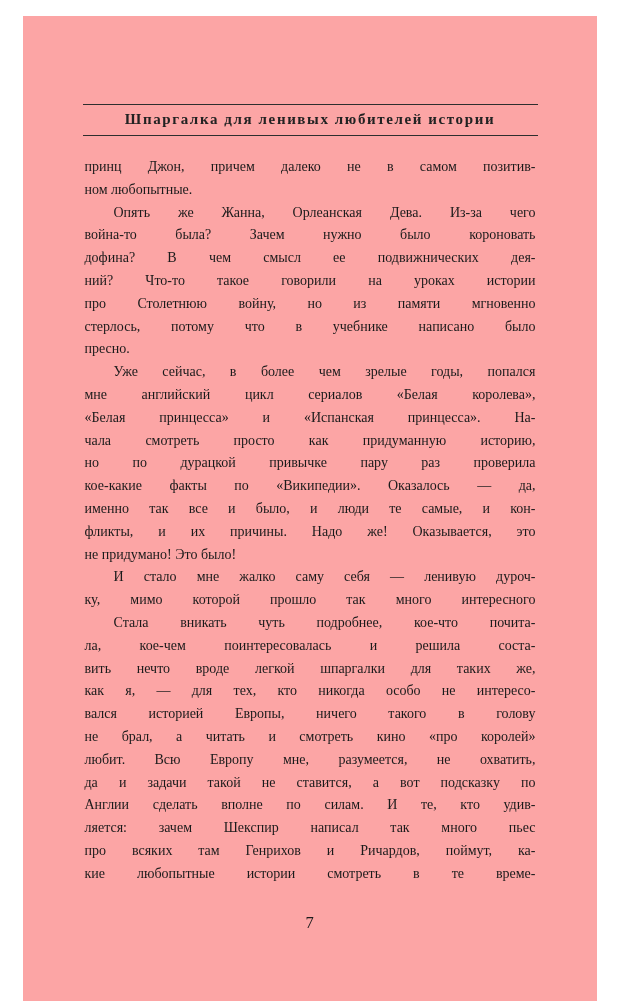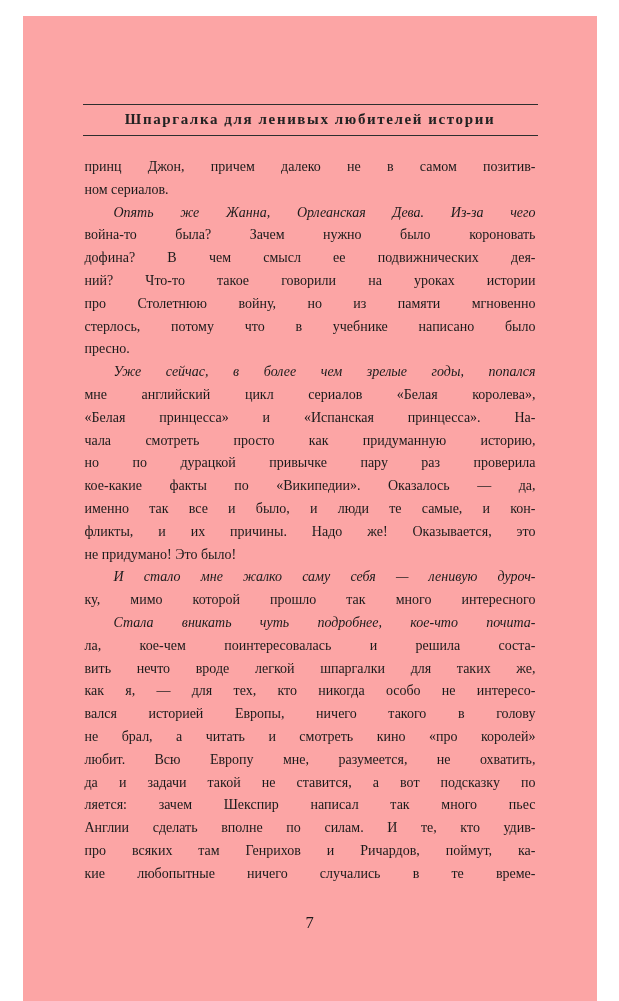--- a/index.html
+++ b/index.html
@@ -43,21 +43,21 @@
   .line {
     font-size: 14px;
     line-height: 22.8px;
     text-align: justify;
     text-align-last: justify;
     text-justify: inter-word;
     white-space: nowrap;
     white-space: normal;
   }
   .line.last { text-align-last: left; }
-  .line.first { text-indent: 29px; font-style: italic; }
+  .line.first { text-indent: 29px; }
   .page-footer {
     position: absolute;
     left: 0;
     right: 0;
     top: 897px;
     text-align: center;
     font-size: 16.5px;
     color: #1b1b1b;
   }
 </style>
@@ -68,21 +68,21 @@
 
   <div class="running-header">
     <div class="rule"></div>
     <div class="header-title">Шпаргалка для ленивых любителей истории</div>
     <div class="rule"></div>
   </div>
 
   <div class="page-body">
       <div class="para">
         <div class="line">принц Джон, причем далеко не в самом позитив-</div>
-        <div class="line last">ном сериалов.</div>
+        <div class="line last">ном любопытные.</div>
       </div>
       <div class="para">
         <div class="line first">Опять же Жанна, Орлеанская Дева. Из-за чего</div>
         <div class="line">война-то была? Зачем нужно было короновать</div>
         <div class="line">дофина? В чем смысл ее подвижнических дея-</div>
         <div class="line">ний? Что-то такое говорили на уроках истории</div>
         <div class="line">про Столетнюю войну, но из памяти мгновенно</div>
         <div class="line">стерлось, потому что в учебнике написано было</div>
         <div class="line last">пресно.</div>
       </div>
@@ -103,24 +103,24 @@
       </div>
       <div class="para">
         <div class="line first">Стала вникать чуть подробнее, кое-что почита-</div>
         <div class="line">ла, кое-чем поинтересовалась и решила соста-</div>
         <div class="line">вить нечто вроде легкой шпаргалки для таких же,</div>
         <div class="line">как я, — для тех, кто никогда особо не интересо-</div>
         <div class="line">вался историей Европы, ничего такого в голову</div>
         <div class="line">не брал, а читать и смотреть кино «про королей»</div>
         <div class="line">любит. Всю Европу мне, разумеется, не охватить,</div>
         <div class="line">да и задачи такой не ставится, а вот подсказку по</div>
+        <div class="line">Англии сделать вполне по силам. И те, кто удив-</div>
         <div class="line">ляется: зачем Шекспир написал так много пьес</div>
-        <div class="line">Англии сделать вполне по силам. И те, кто удив-</div>
         <div class="line">про всяких там Генрихов и Ричардов, поймут, ка-</div>
-        <div class="line">кие любопытные ничего случались в те време-</div>
+        <div class="line">кие любопытные истории смотреть в те време-</div>
       </div>
     </div>
 
   <div class="page-footer">
     <span>7</span>
   </div>
 
 </div>
 
 </body></html>

